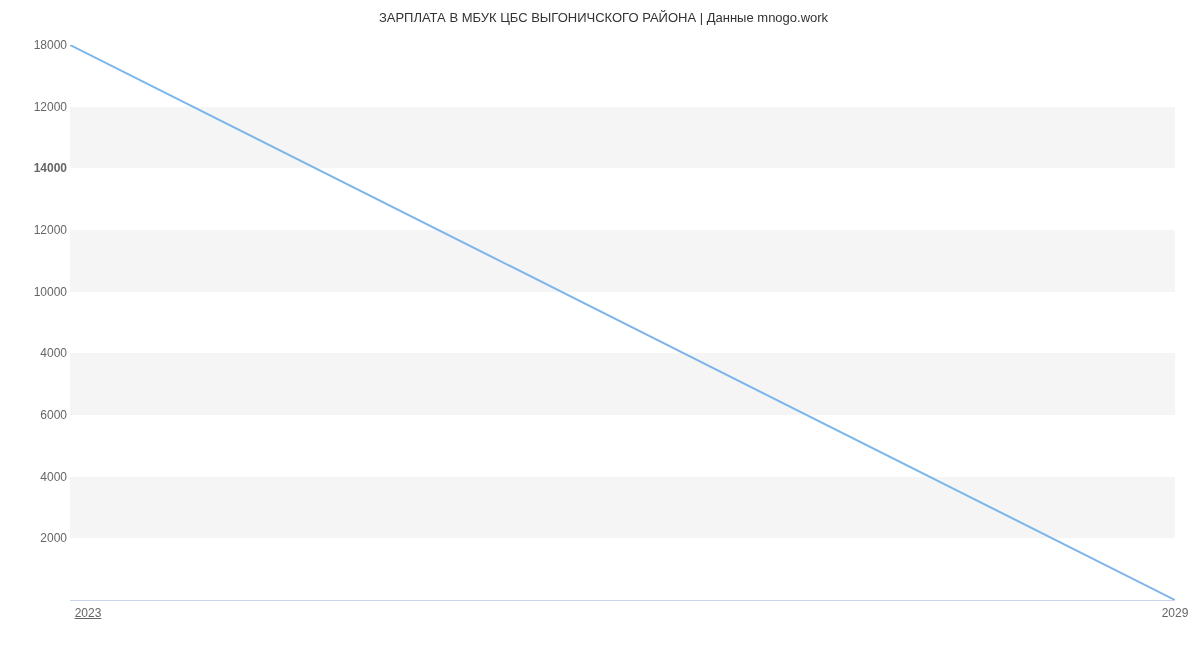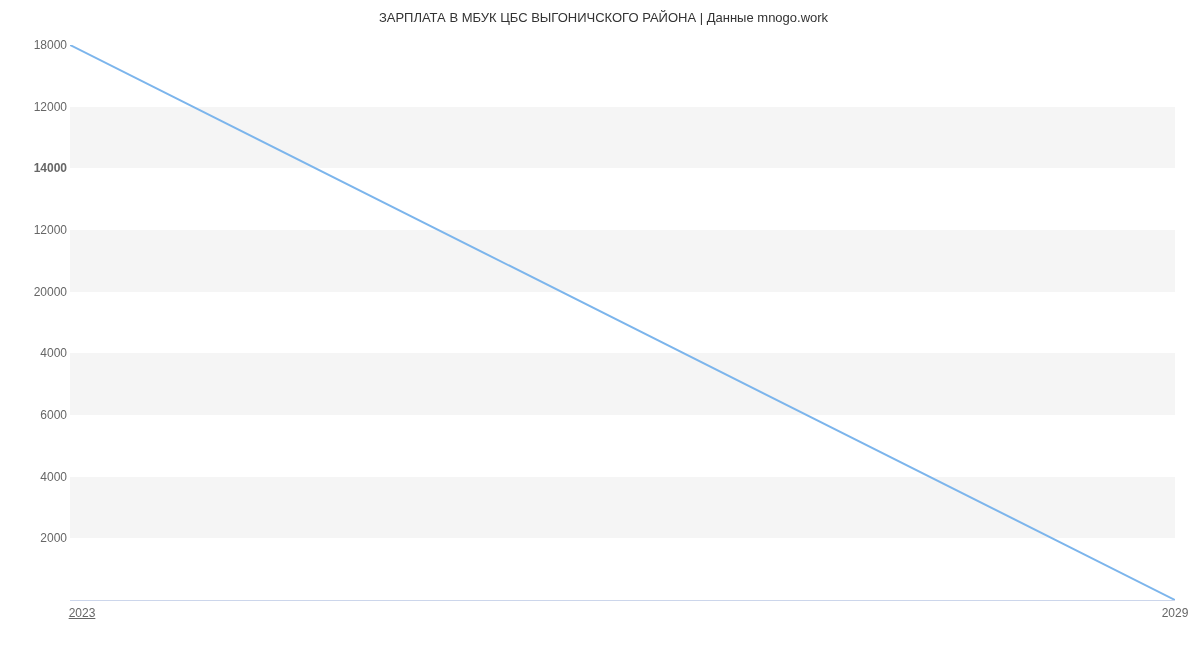--- a/index.html
+++ b/index.html
@@ -79,20 +79,20 @@
       <div class="band" style="top: 431.667px; height: 61.6667px;"></div>
 
     <svg class="line-svg" viewBox="0 0 1105 555" preserveAspectRatio="none">
       <polyline id="series-line" fill="none" stroke-width="2" stroke-linejoin="round" stroke-linecap="round" points="0,0 1105,555" stroke="#7cb5ec"></polyline>
     </svg>
   </div>
 <div class="y-tick" style="top: 538.333px;">2000</div>
     <div class="y-tick" style="top: 476.667px;">4000</div>
     <div class="y-tick" style="top: 415px;">6000</div>
     <div class="y-tick" style="top: 353.333px;">4000</div>
-    <div class="y-tick" style="top: 291.667px;">20000</div>
+    <div class="y-tick" style="top: 291.667px;">10000</div>
     <div class="y-tick" style="top: 230px;">12000</div>
     <div class="y-tick" style="top: 168.333px; font-weight: bold;">14000</div>
     <div class="y-tick" style="top: 106.667px;">12000</div>
     <div class="y-tick" style="top: 45px;">18000</div>
-    <div class="x-tick" style="left: 82px; text-decoration: underline;">2023</div>
+    <div class="x-tick" style="left: 88px; text-decoration: underline;">2023</div>
     <div class="x-tick" style="left: 1175px;">2029</div>
   </div>
 
 </body></html>

